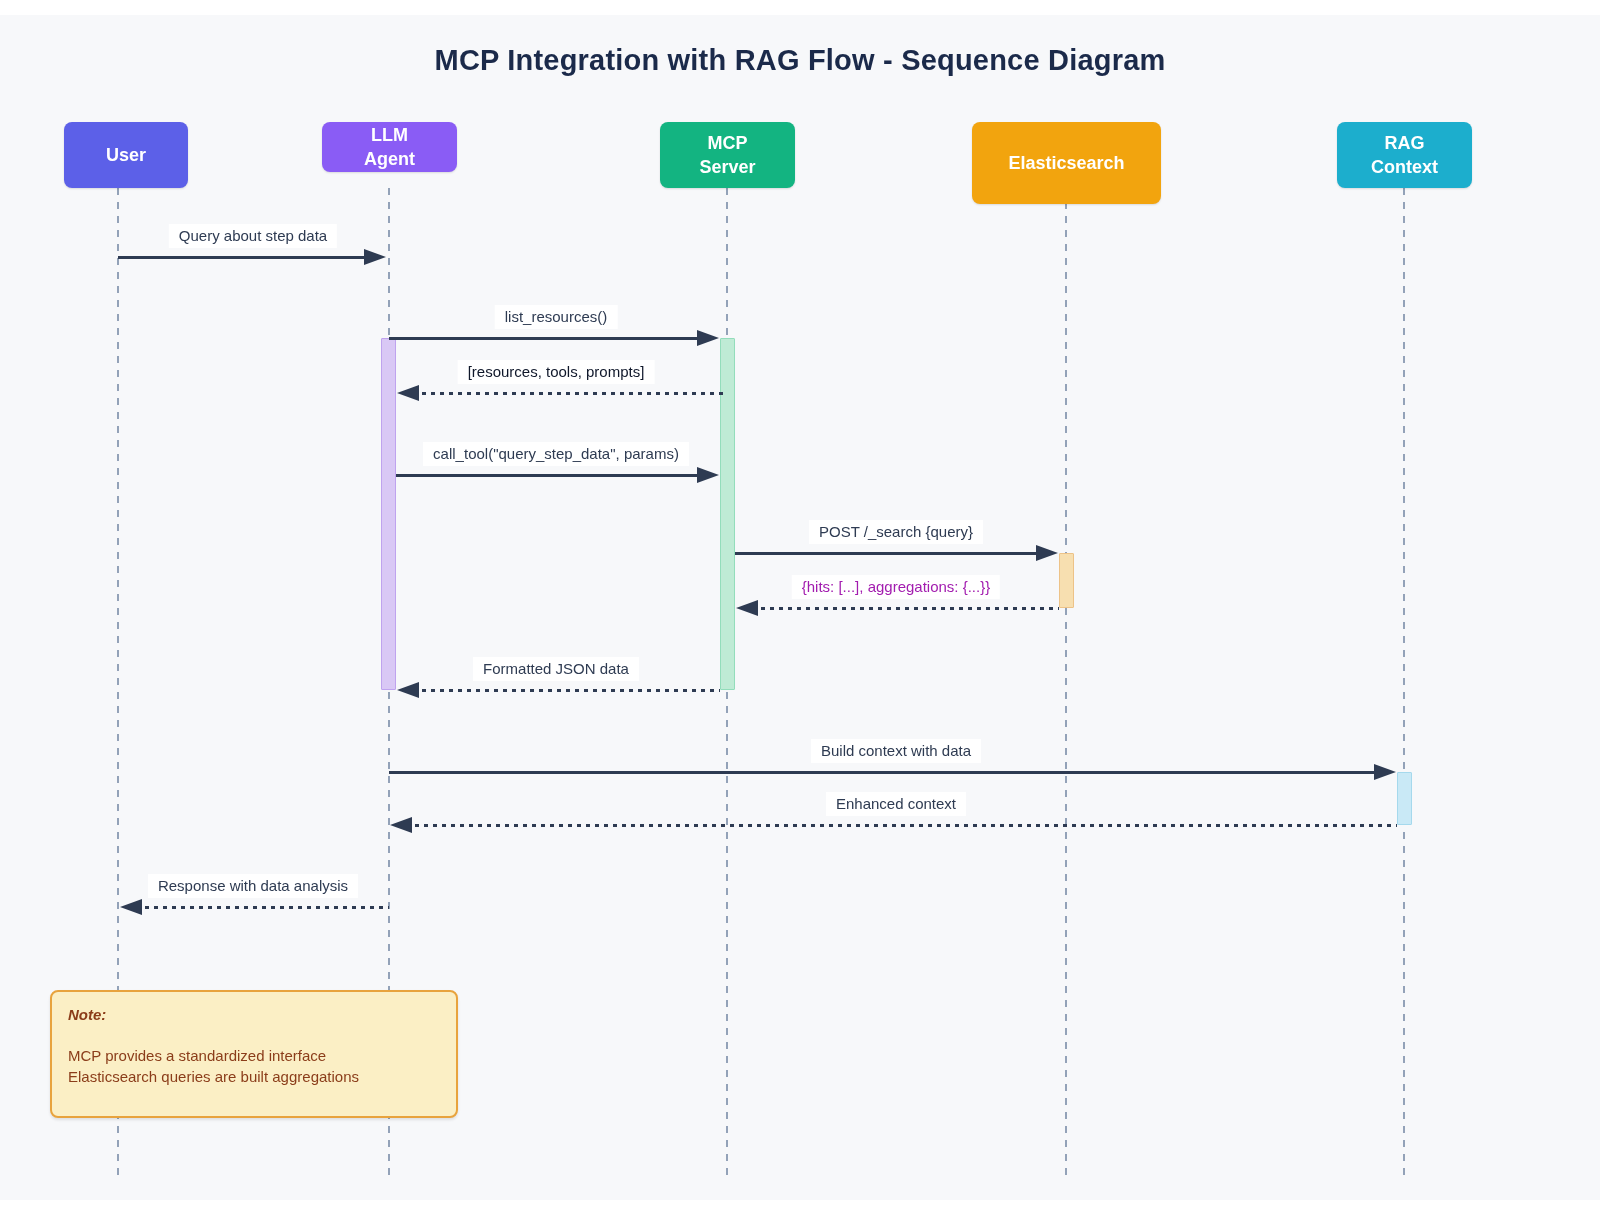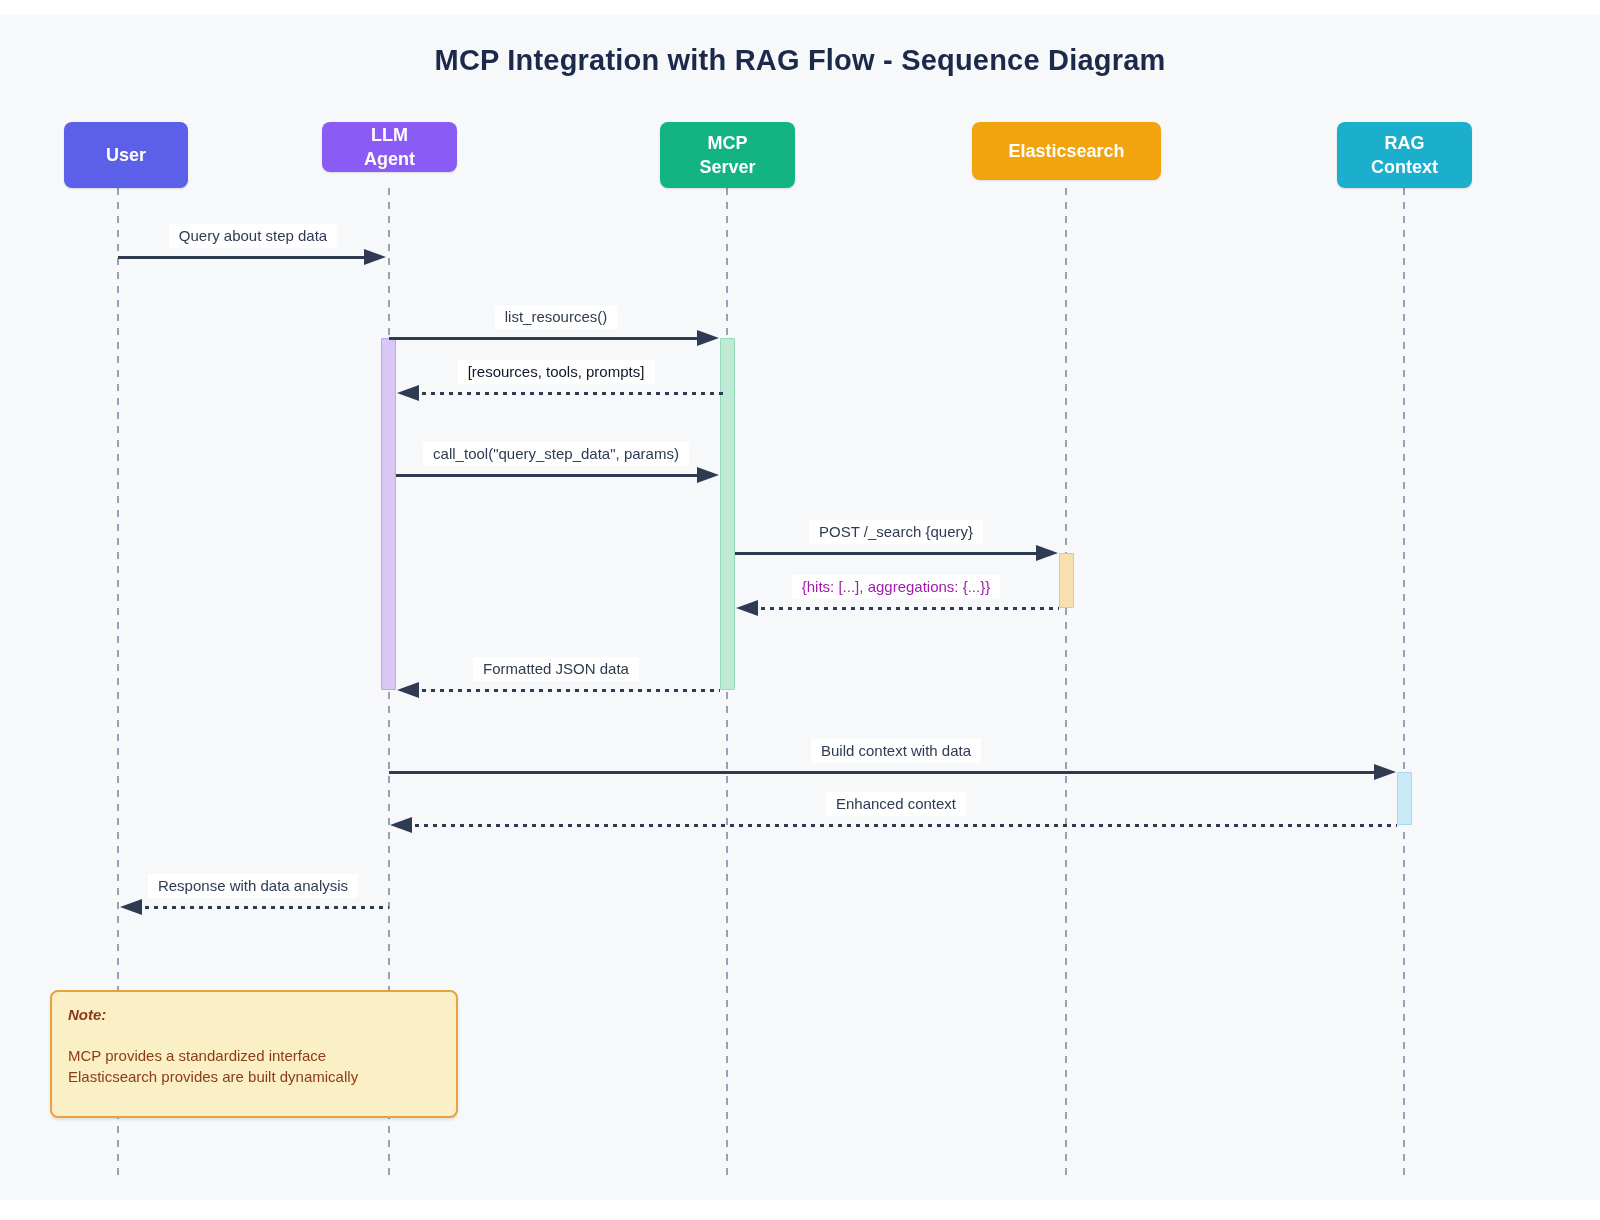--- a/index.html
+++ b/index.html
@@ -92,24 +92,24 @@
         <div class="msg-line" style="left: 136px; top: 906px; width: 253px; background: repeating-linear-gradient(90deg, rgb(46, 59, 82) 0px, rgb(46, 59, 82) 4px, transparent 4px, transparent 9px);"></div>
         <div class="arrowhead" style="top: 899px; left: 120px; border-right: 22px solid rgb(46, 59, 82);"></div>
       </div>
     </div>
   <div id="actors-layer">
       <div class="actor-box" style="left: 64px; top: 122px; width: 124px; height: 66px; background: rgb(92, 96, 232);">User</div>
       <div class="actor-box" style="left: 322px; top: 122px; width: 135px; height: 50px; background: rgb(138, 92, 245);">LLM
 Agent</div>
       <div class="actor-box" style="left: 660px; top: 122px; width: 135px; height: 66px; background: rgb(19, 180, 129);">MCP
 Server</div>
-      <div class="actor-box" style="left: 972px; top: 122px; width: 189px; height: 58px; background: rgb(242, 164, 14);">Elasticsearch</div>
+      <div class="actor-box" style="left: 972px; top: 122px; width: 189px; height: 82px; background: rgb(242, 164, 14);">Elasticsearch</div>
       <div class="actor-box" style="left: 1337px; top: 122px; width: 135px; height: 66px; background: rgb(28, 174, 205);">RAG
 Context</div>
     </div>
   <div class="note-box" id="note-box" style="left: 50px; top: 990px; width: 408px; height: 128px; background: rgb(251, 239, 197); border-color: rgb(232, 163, 61); color: rgb(139, 61, 26);">
     <div class="note-title">Note:</div>
     <div id="note-lines">
         <div class="note-line">MCP provides a standardized interface</div>
-        <div class="note-line">Elasticsearch provides are built dynamically</div>
+        <div class="note-line">Elasticsearch queries are built aggregations</div>
       </div>
   </div>
 </div>
 
 </body></html>

